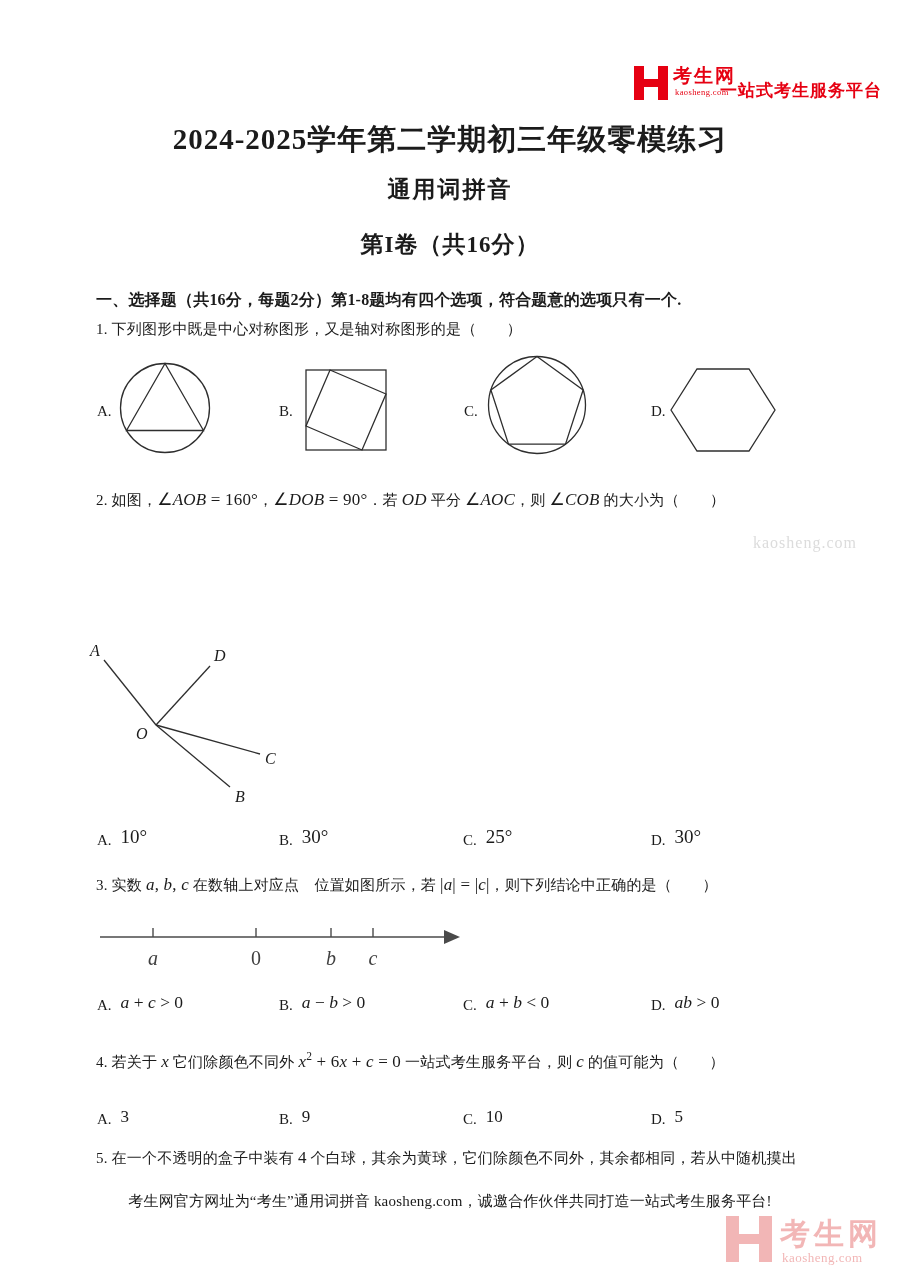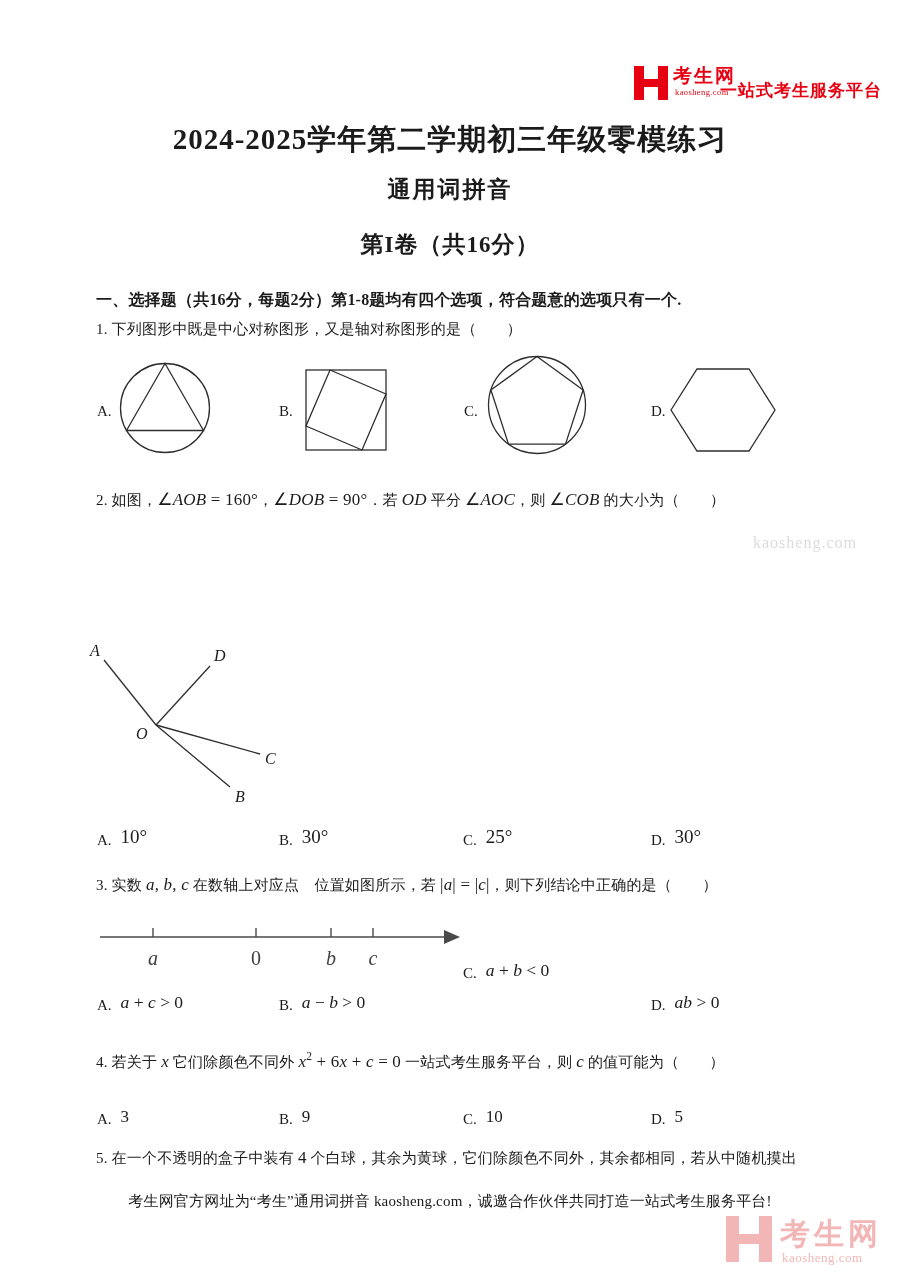--- a/index.html
+++ b/index.html
@@ -127,21 +127,21 @@
       <text x="279" y="45" font-style="italic">c</text>
     </g>
   </svg>
 
   <div class="abs opt" style="left:81px;top:984px;">
     <span class="olabel">A.</span><span class="oexp"><span class="mi">a</span><span class="mu"> + </span><span class="mi">c</span><span class="mu"> &gt; 0</span></span>
   </div>
   <div class="abs opt" style="left:263px;top:984px;">
     <span class="olabel">B.</span><span class="oexp"><span class="mi">a</span><span class="mu"> − </span><span class="mi">b</span><span class="mu"> &gt; 0</span></span>
   </div>
-  <div class="abs opt" style="left:447px;top:952px;">
+  <div class="abs opt" style="left:447px;top:984px;">
     <span class="olabel">C.</span><span class="oexp"><span class="mi">a</span><span class="mu"> + </span><span class="mi">b</span><span class="mu"> &lt; 0</span></span>
   </div>
   <div class="abs opt" style="left:635px;top:984px;">
     <span class="olabel">D.</span><span class="oexp"><span class="mi">ab</span><span class="mu"> &gt; 0</span></span>
   </div>
 
   <div class="abs qtext" style="left:80px;top:1040px;"><span>4. 若关于 </span><span class="mi">x</span><span> 它们除颜色不同外 </span><span class="mi">x</span><span class="sup">2</span><span class="mu"> + 6</span><span class="mi">x</span><span class="mu"> + </span><span class="mi">c</span><span class="mu"> = 0</span><span> 一站式考生服务平台，则 </span><span class="mi">c</span><span> 的值可能为（　　）</span></div>
 
   <div class="abs opt opt4" style="left:81px;top:1099px;">
     <span class="olabel">A.</span><span class="oval">3</span>

